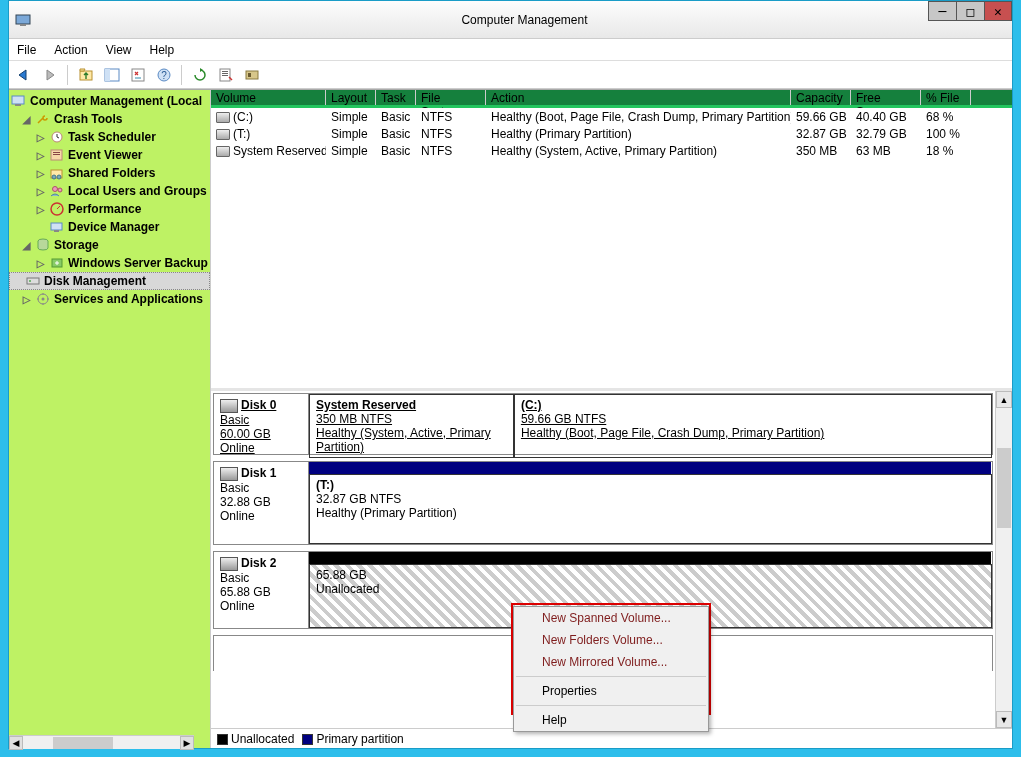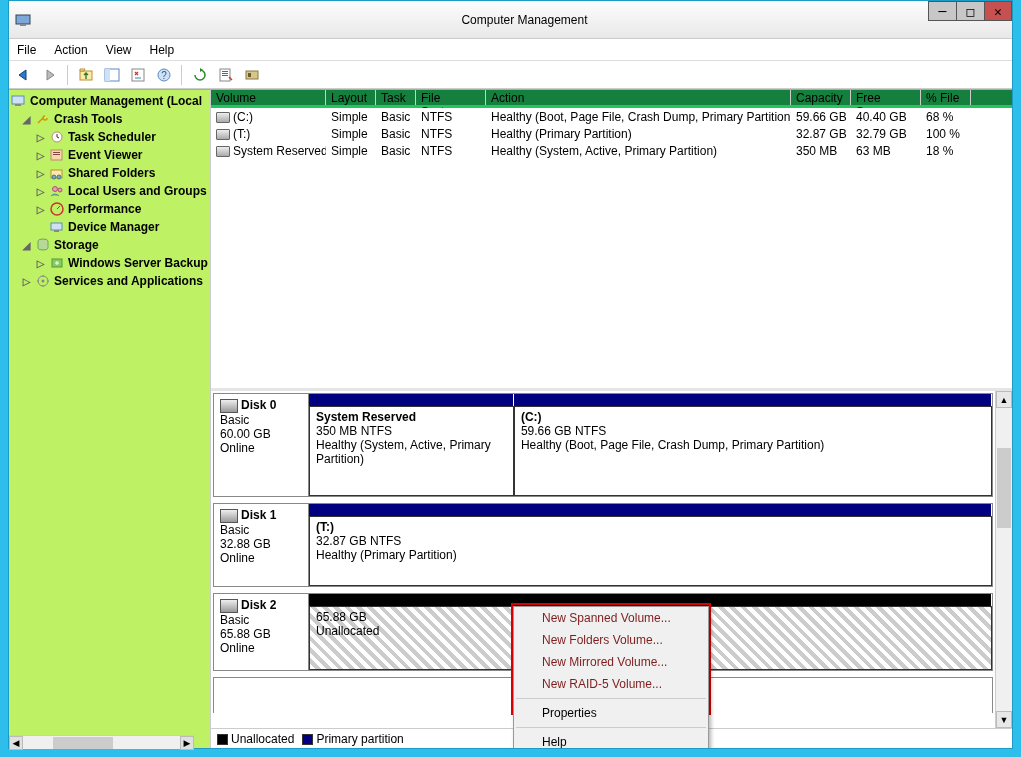--- a/index.html
+++ b/index.html
@@ -258,20 +258,30 @@
       <div class="node ind2">
           <span class="exp">▷</span>
           <span class="ic">
             <svg width="16" height="16">
               <rect x="3" y="4" width="10" height="8" fill="#8c6" stroke="#593"></rect>
               <path d="M8 6 L8 10 M6 8 L10 8" stroke="#fff"></path>
             </svg>
           </span>
           <span class="lbl">Windows Server Backup</span>
         </div>
+      <div class="node ind2 sel">
+          <span class="exp"></span>
+          <span class="ic">
+            <svg width="16" height="16">
+              <rect x="2" y="5" width="12" height="6" fill="#ddd" stroke="#777"></rect>
+              <circle cx="5" cy="8" r="1" fill="#5a5"></circle>
+            </svg>
+          </span>
+          <span class="lbl">Disk Management</span>
+        </div>
       <div class="node ind1">
           <span class="exp">▷</span>
           <span class="ic">
             <svg width="16" height="16">
               <circle cx="8" cy="8" r="5" fill="none" stroke="#888"></circle>
               <circle cx="8" cy="8" r="1.5" fill="#888"></circle>
               <path d="M8 2 L8 4 M8 12 L8 14 M2 8 L4 8 M12 8 L14 8" stroke="#888"></path>
             </svg>
           </span>
           <span class="lbl">Services and Applications</span>
@@ -318,21 +328,21 @@
           <div class="col c4">Healthy (System, Active, Primary Partition)</div>
           <div class="col c5">350 MB</div>
           <div class="col c6">63 MB</div>
           <div class="col c7">18 %</div>
         </div>
       </div>
 
       <div class="disks-wrap">
         <div class="disks">
 
-          <div class="disk-row" style="height:104px;">
+          <div class="disk-row" style="height:62px;text-decoration:underline;">
             <div class="disk-info">
               <div><span class="ic"></span><span class="nm">Disk 0</span></div>
               <div>Basic</div>
               <div>60.00 GB</div>
               <div>Online</div>
             </div>
             <div class="disk-parts">
               <div class="disk-bar navy">
                   <div class="seg" style="width:30%"></div>
                   <div class="seg" style="width:70%"></div>
@@ -410,21 +420,20 @@
         <span><span class="sw" style="background:#000"></span><span>Unallocated</span></span>
         <span><span class="sw" style="background:#000080"></span><span>Primary partition</span></span>
       </div>
 
       <div class="ctx-highlight" style="left:300px; top:513px; width:200px; height:112px;"></div>
 
       <div class="ctxmenu" style="left:302px; top:516px; width:196px;">
         <div class="item disabled">New Spanned Volume...</div>
         <div class="item disabled">New Folders Volume...</div>
         <div class="item disabled">New Mirrored Volume...</div>
-        <div class="item disabled">New RAID-5 Volume...</div>
         <div class="sep"></div>
         <div class="item">Properties</div>
         <div class="sep"></div>
         <div class="item">Help</div>
       </div>
 
     </div>
   </div>
 </div>
 

